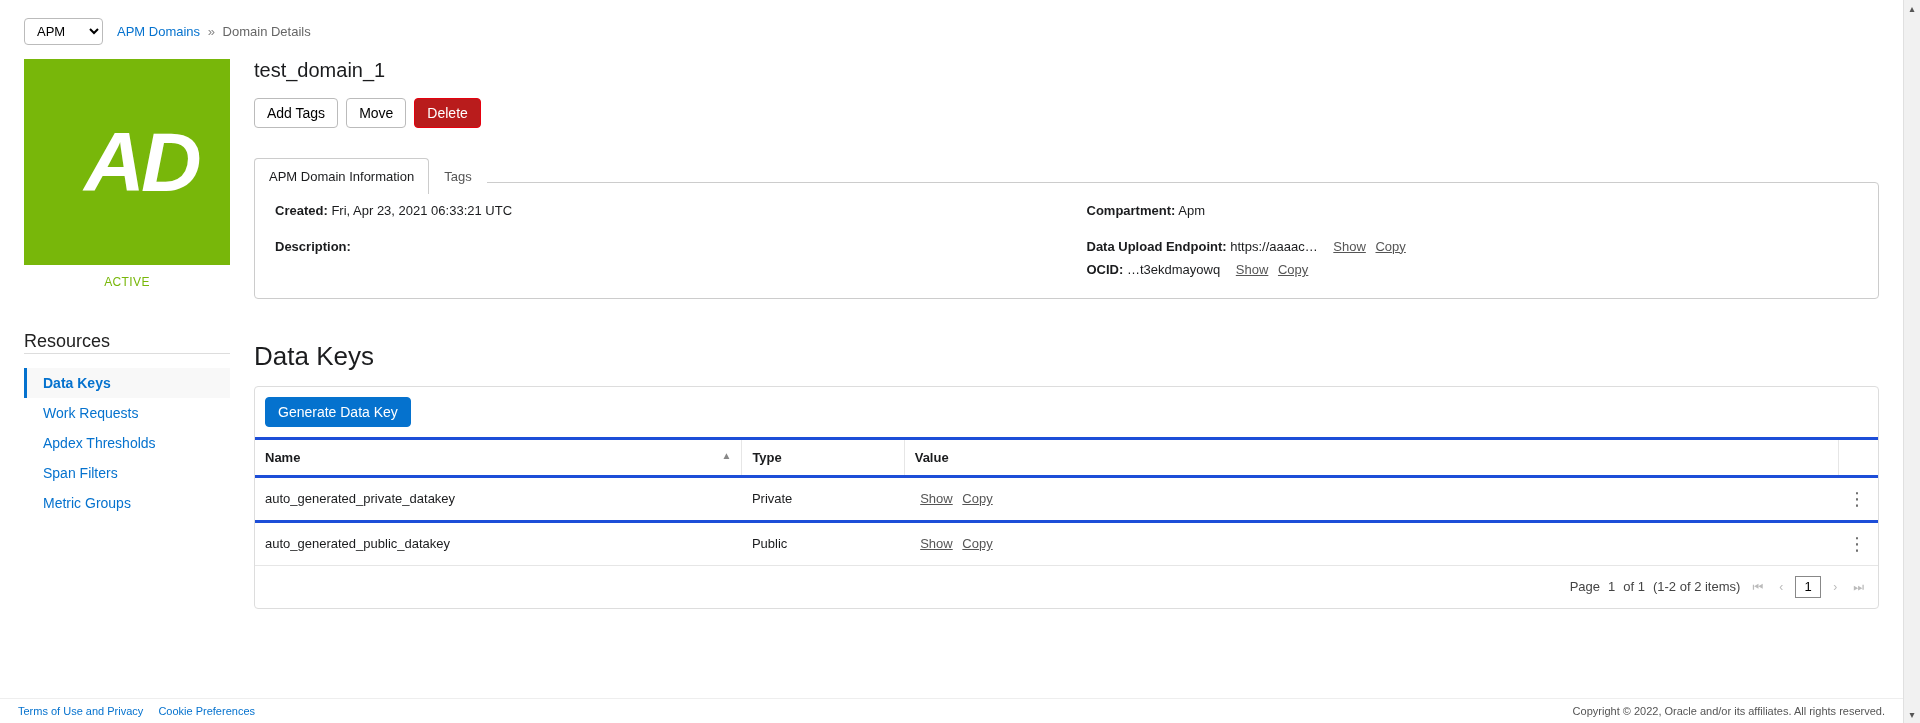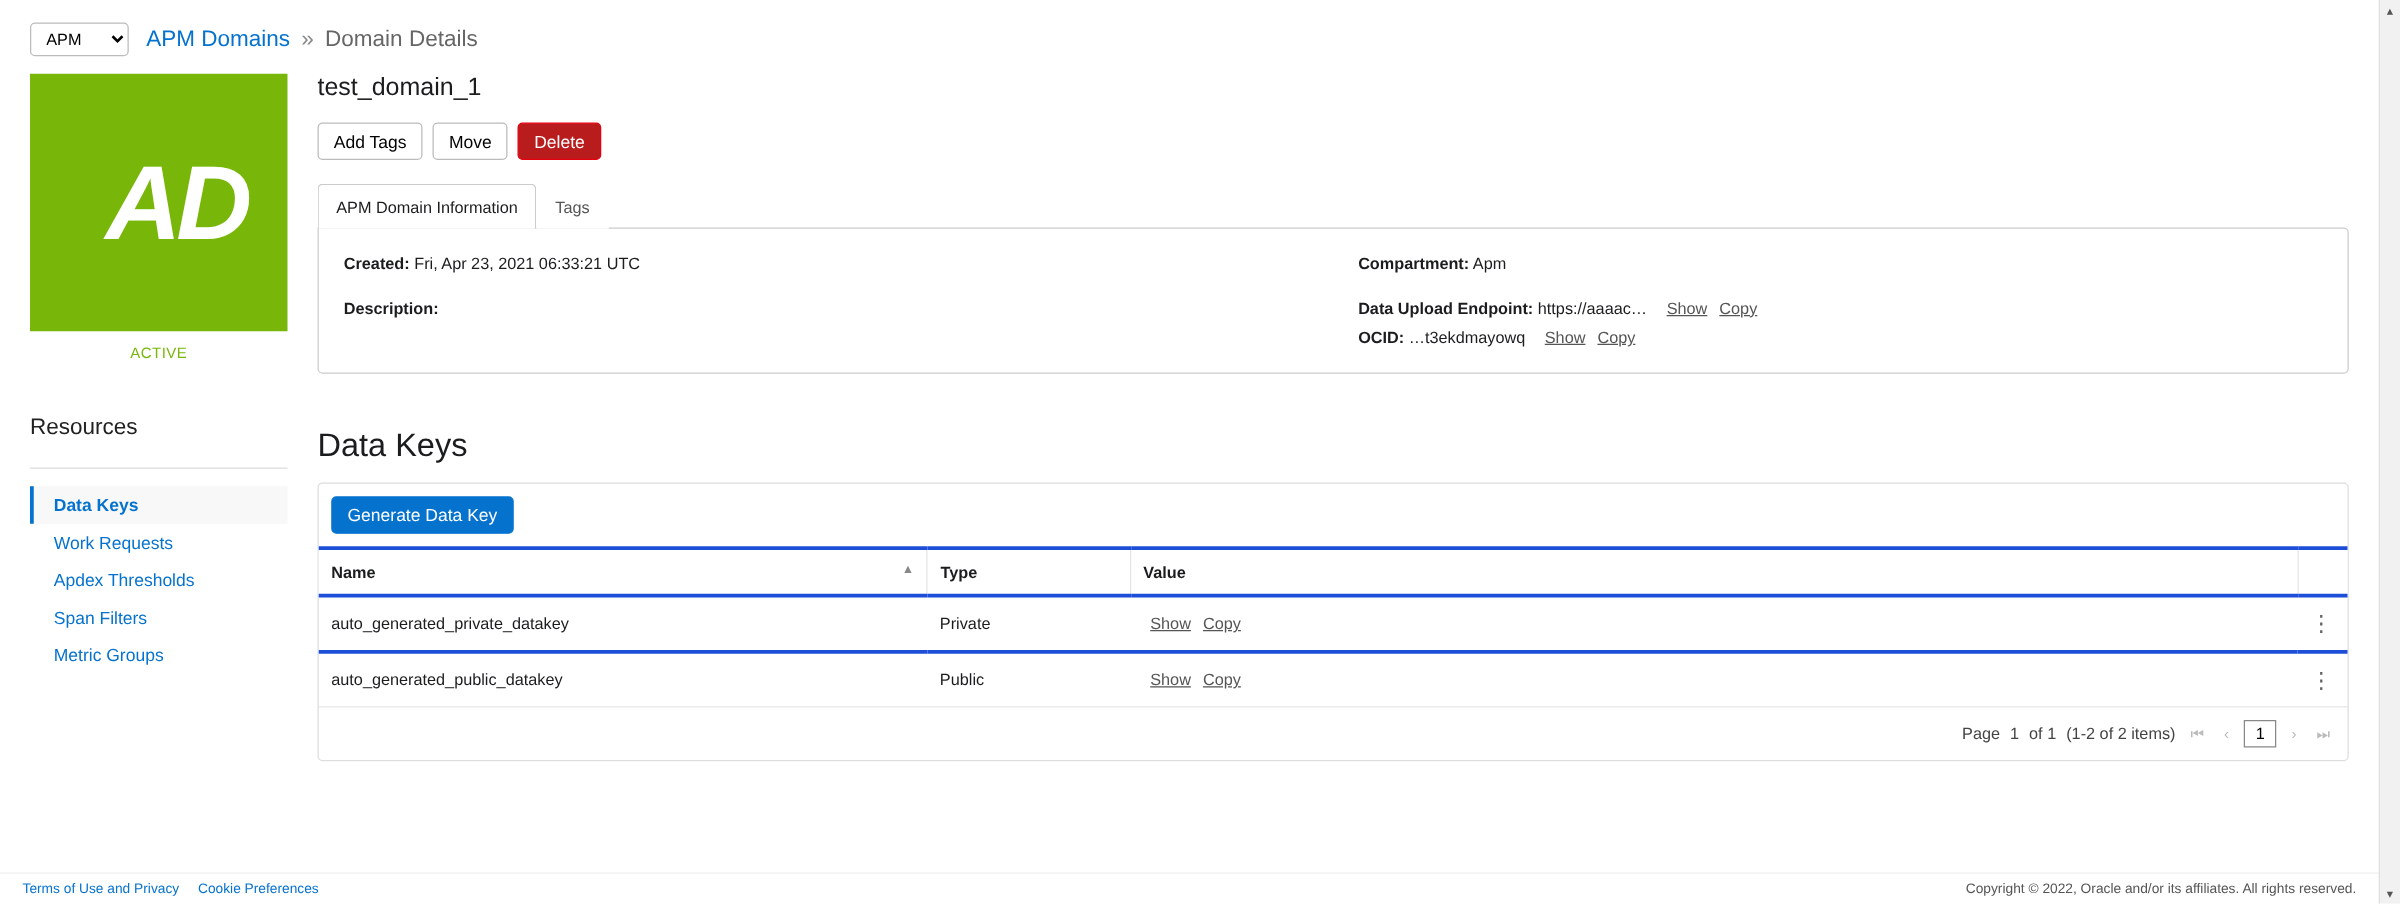--- a/index.html
+++ b/index.html
@@ -40,21 +40,21 @@
   }
   .select-box {
     border: 1px solid #bbb;
     border-radius: 4px;
     padding: 4px 20px 4px 8px;
     font-size: 13px;
     appearance: auto;
     background: #fff;
   }
   .breadcrumb {
-    font-size: 18px;
+    font-size: 13px;
     color: #666;
   }
   .breadcrumb a { color: #0572ce; text-decoration: none; }
   .breadcrumb .sep { margin: 0 4px; color: #888; }
   .layout {
     display: flex;
     gap: 24px;
   }
   .sidebar {
     width: 206px;
@@ -74,21 +74,21 @@
     color: #78b70a;
     font-size: 12px;
     margin-top: 10px;
     letter-spacing: 0.4px;
   }
   .resources-h {
     margin-top: 42px;
     font-size: 18px;
     font-weight: 500;
     color: #222;
-    padding-bottom: 22px;
+    padding-bottom: 1px;
     border-bottom: 1px solid #ddd;
   }
   .res-list { margin-top: 14px; }
   .res-item {
     padding: 7px 0 7px 16px;
     font-size: 14px;
     color: #0572ce;
     cursor: pointer;
     border-left: 3px solid transparent;
   }
@@ -118,21 +118,21 @@
     display: flex;
     gap: 0;
   }
   .tab {
     padding: 10px 14px;
     font-size: 13px;
     border: 1px solid transparent;
     border-bottom: none;
     cursor: pointer;
     position: relative;
-    top: 1px;
+    top: 12px;
     background: #fff;
   }
   .tab.active {
     border-color: #ccc;
     border-radius: 4px 4px 0 0;
     z-index: 2;
   }
   .tab.inactive { color: #555; }
   .info-card {
     border: 1px solid #ccc;

